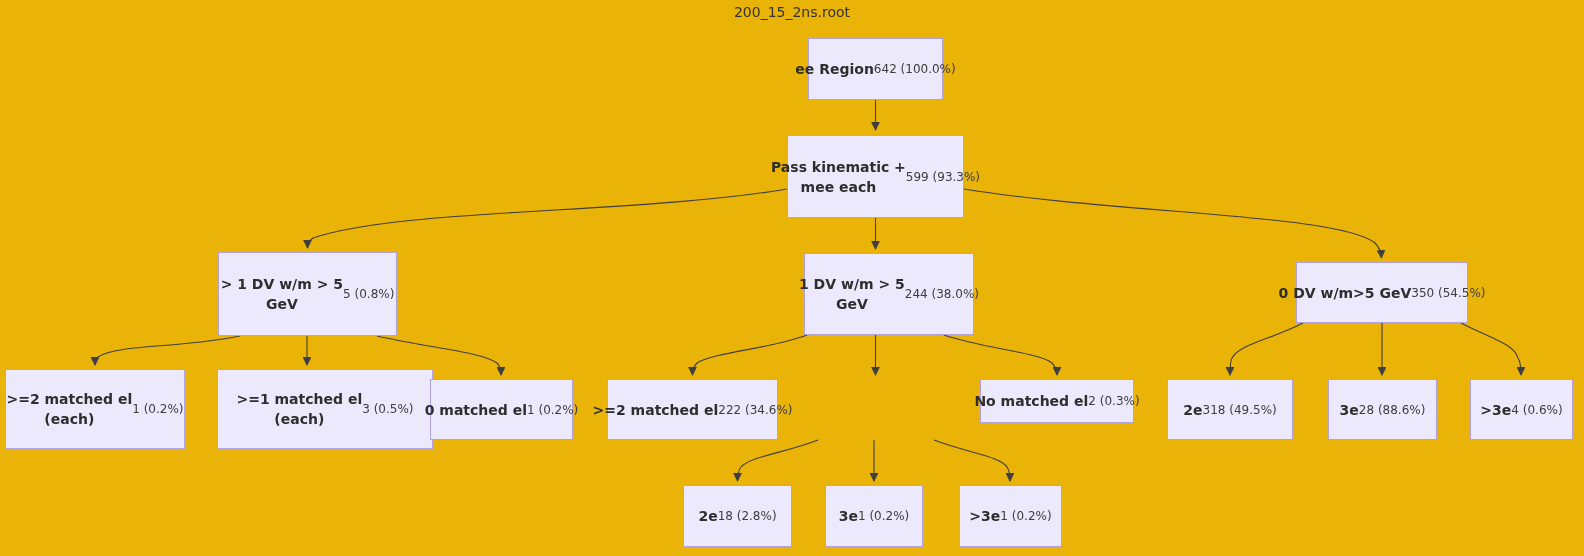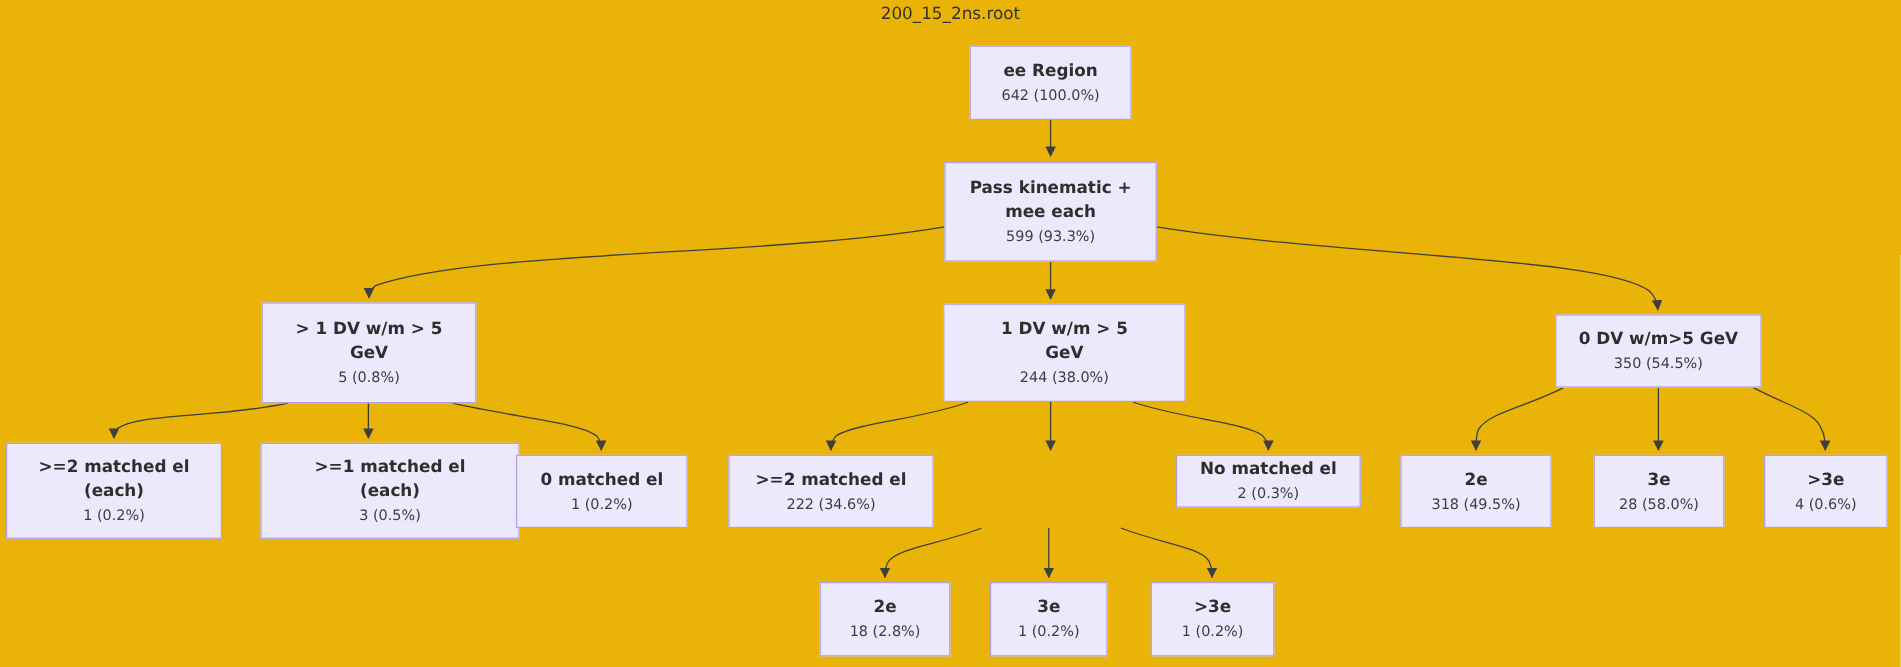--- a/index.html
+++ b/index.html
@@ -29,21 +29,21 @@
     fill: none;
     stroke: #3f3f3f;
     stroke-width: 1.1;
   }
   .node {
     position: absolute;
     box-sizing: border-box;
     background: #ebe9fb;
     border: 1.5px solid #b1a1e0;
     display: flex;
-    flex-direction: column;
+    flex-direction: row;
     align-items: center;
     justify-content: center;
     text-align: center;
   }
   .nlabel {
     font-weight: bold;
     font-size: 14px;
     line-height: 20px;
     color: #2e2e2e;
     white-space: nowrap;
@@ -103,21 +103,21 @@
   </div>
 
   <div class="node" style="left:218px; top:252px; width:179px; height:84px">
     <div class="nlabel">
         <span>&gt; 1 DV w/m &gt; 5</span>
         <span>GeV</span>
       </div>
     <div class="ncount">5 (0.8%)</div>
   </div>
 
-  <div class="node" style="left:786px; top:253px; width:202px; height:82px">
+  <div class="node" style="left:804px; top:253px; width:170px; height:82px">
     <div class="nlabel">
         <span>1 DV w/m &gt; 5</span>
         <span>GeV</span>
       </div>
     <div class="ncount">244 (38.0%)</div>
   </div>
 
   <div class="node" style="left:1296px; top:262px; width:172px; height:61px">
     <div class="nlabel">
         <span>0 DV w/m&gt;5 GeV</span>
@@ -167,21 +167,21 @@
     <div class="nlabel">
         <span>2e</span>
       </div>
     <div class="ncount">318 (49.5%)</div>
   </div>
 
   <div class="node" style="left:1328px; top:379px; width:109px; height:61px">
     <div class="nlabel">
         <span>3e</span>
       </div>
-    <div class="ncount">28 (58.0%)</div>
+    <div class="ncount">28 (88.6%)</div>
   </div>
 
   <div class="node" style="left:1470px; top:379px; width:103px; height:61px">
     <div class="nlabel">
         <span>&gt;3e</span>
       </div>
     <div class="ncount">4 (0.6%)</div>
   </div>
 
   <div class="node" style="left:683px; top:485px; width:109px; height:62px">

